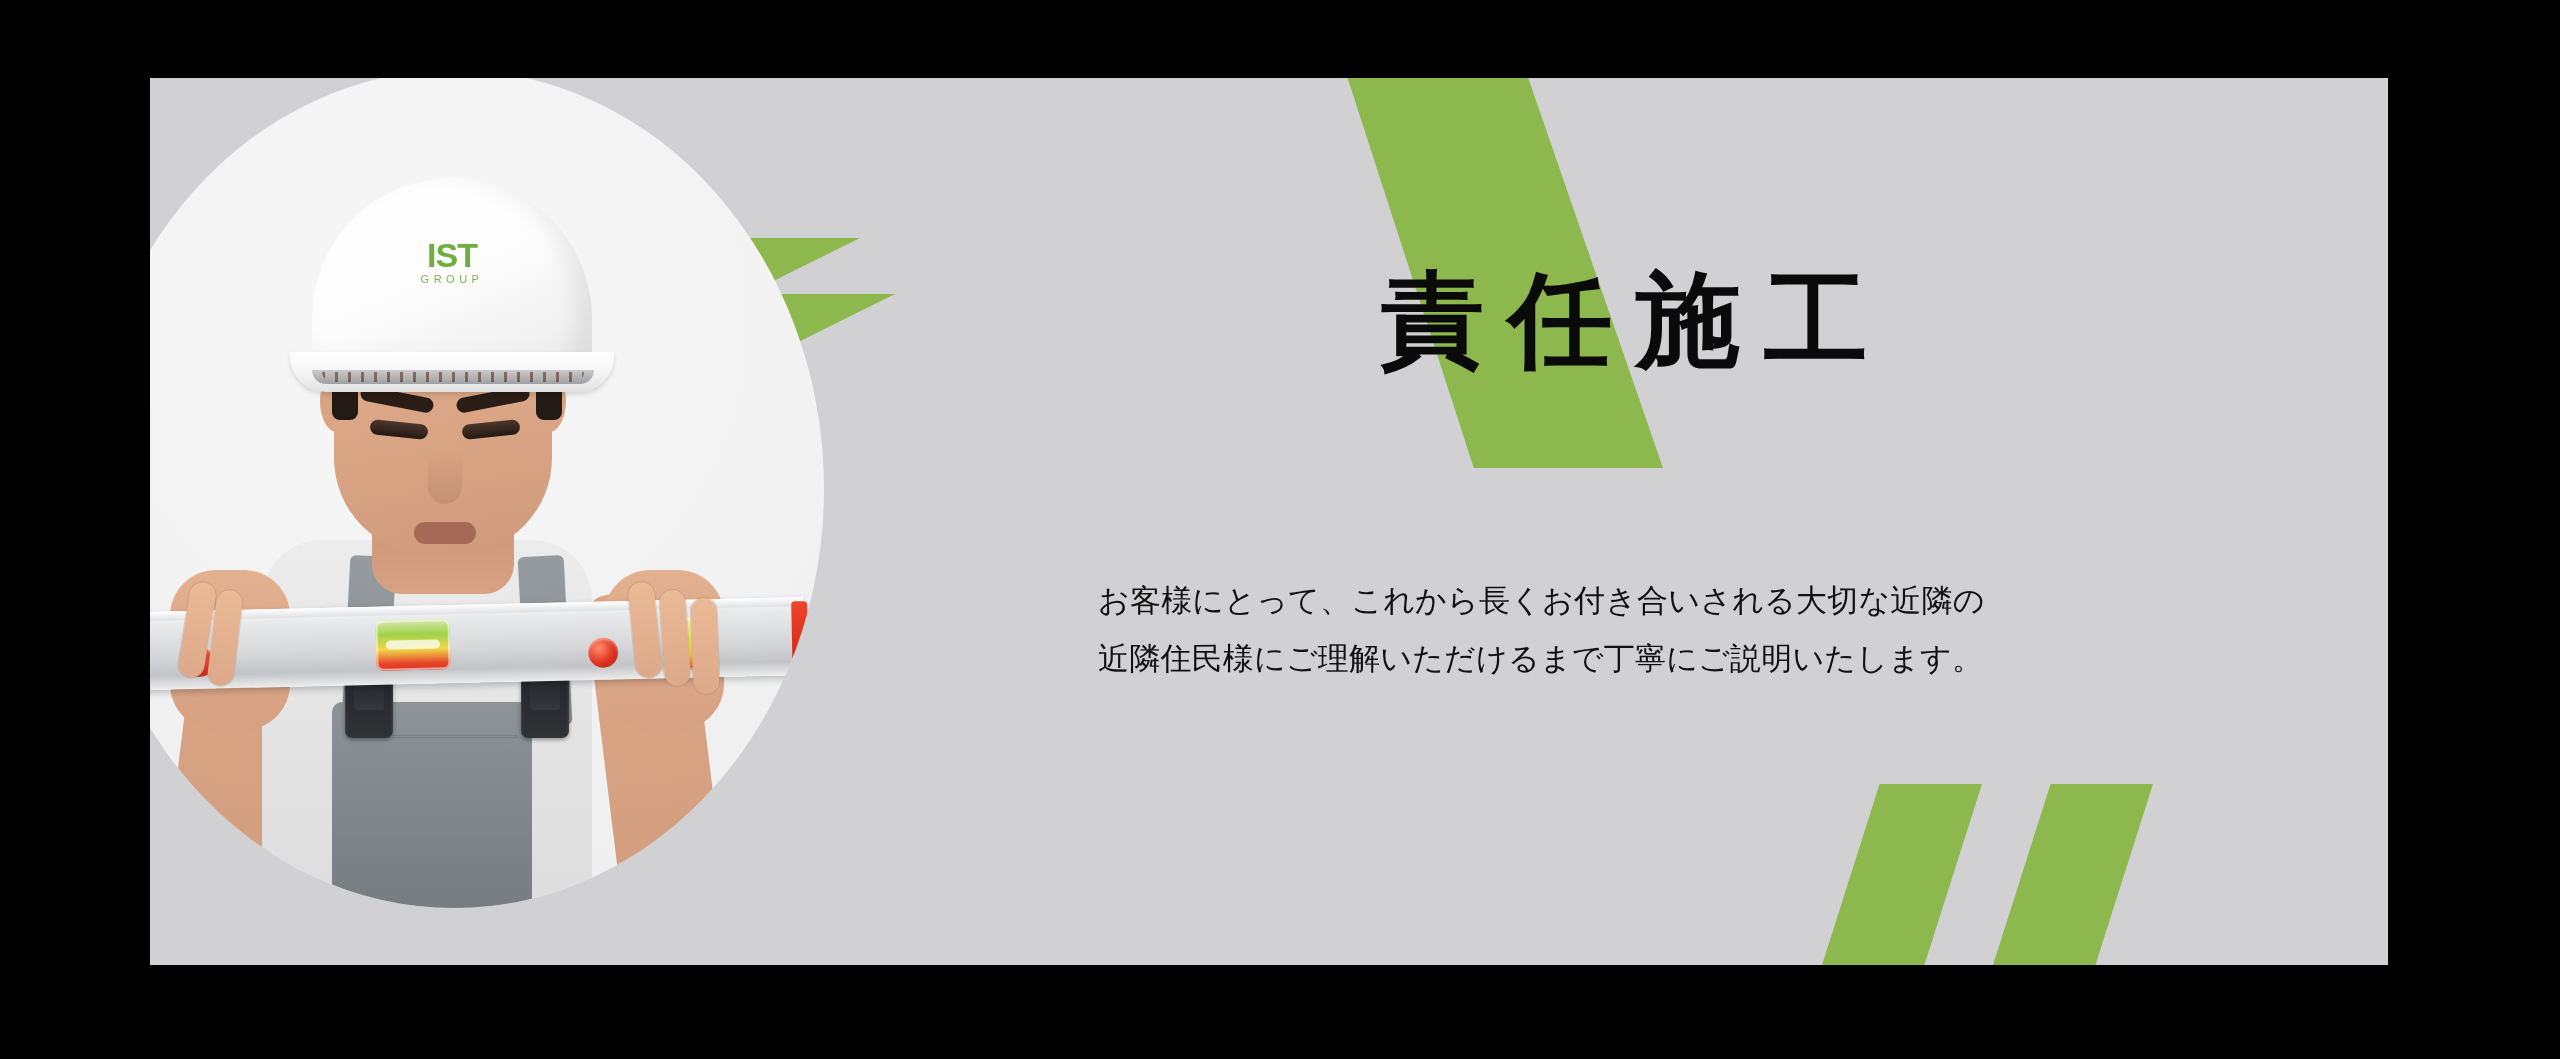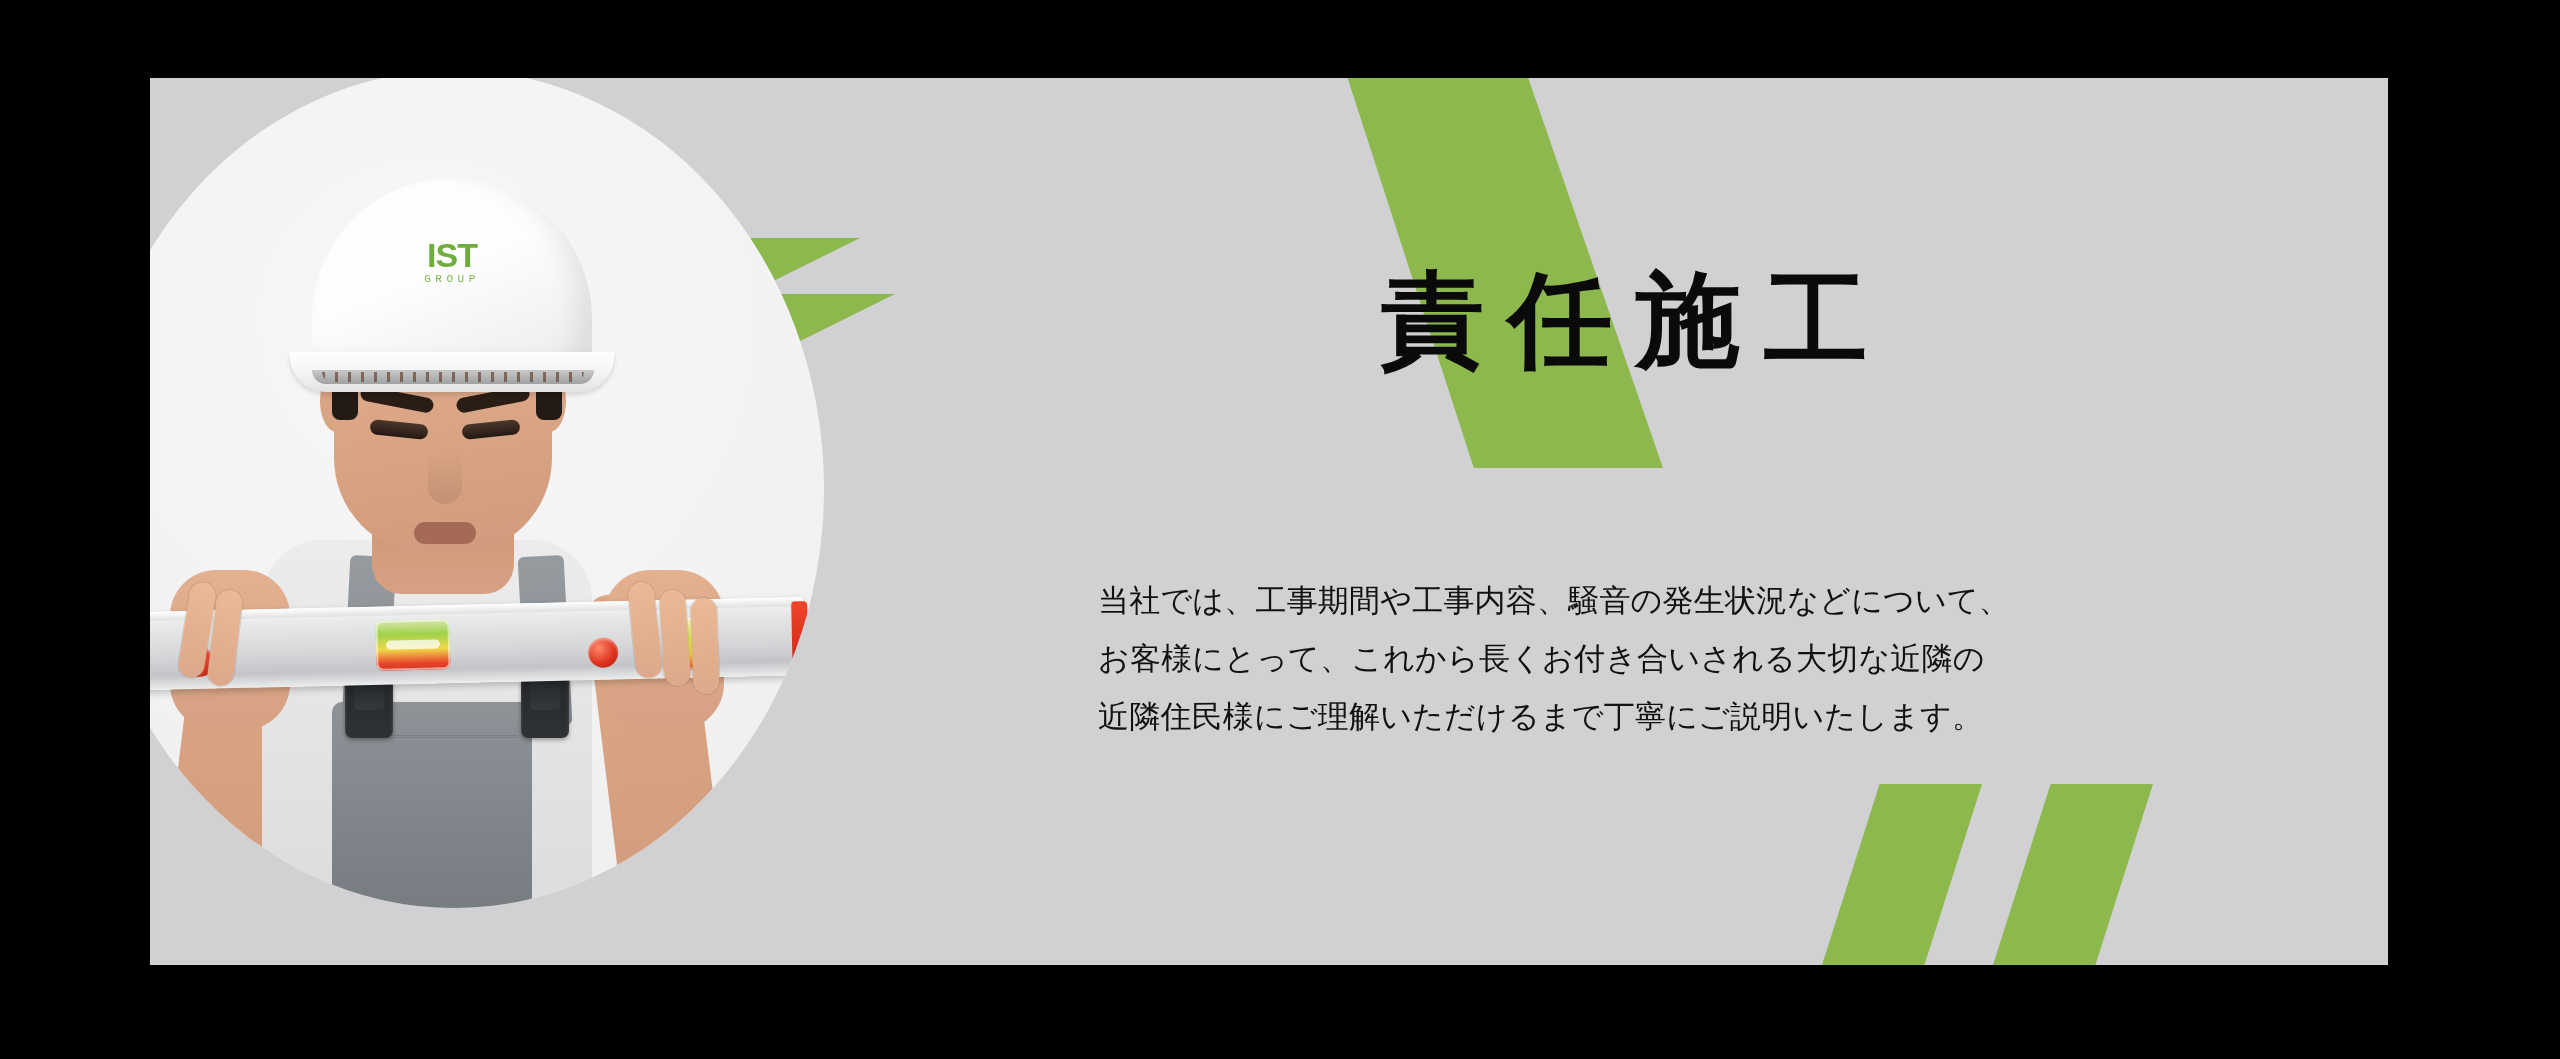--- a/index.html
+++ b/index.html
@@ -141,21 +141,21 @@
     background:linear-gradient(180deg,#c9c9c9,#9fa0a2);border-radius:0 0 14px 14px;}
   .helmet-vents{position:absolute;left:238px;top:302px;width:262px;height:10px;
     background:repeating-linear-gradient(90deg,#6c4b3c 0 3px,transparent 3px 13px);
     opacity:.75;border-radius:0 0 10px 10px;}
 
   
   .logo{position:absolute;left:292px;top:168px;width:152px;text-align:center;}
   .logo-mark{display:block;font-weight:bold;font-size:34px;line-height:34px;
     color:#6fae3e;letter-spacing:-1px;font-family:"Liberation Sans",sans-serif;}
   .logo-sub{display:block;font-size:11px;line-height:14px;color:#7cb84c;
-    letter-spacing:4.5px;font-family:Liberation Mono, monospace;}
+    letter-spacing:4.5px;font-family:Liberation Sans, sans-serif;}
 
   
   .level{
     position:absolute;left:-60px;top:536px;width:780px;height:78px;
     transform:rotate(-1.3deg);
     background:linear-gradient(180deg,#fbfbfb 0%,#e9eaeb 16%,#d4d6d8 58%,#c2c4c7 82%,#eceded 100%);
     box-shadow:0 3px 7px rgba(0,0,0,.22);
   }
   .level-top{position:absolute;left:0;top:0;width:100%;height:9px;
     background:linear-gradient(180deg,#ffffff,#dfe0e2);}
@@ -262,19 +262,18 @@
         <div class="finger" style="left:548px;top:512px;transform:rotate(-6deg);"></div>
         <div class="finger" style="left:578px;top:520px;transform:rotate(-4deg);"></div>
         <div class="finger" style="left:608px;top:528px;transform:rotate(-2deg);"></div>
 
       </div>
     </div>
 
     <h1 id="heading">責任施工</h1>
 
     <div id="body-copy">
-      <p>当社では、工事期間や工事内容、騒音の発生状況などについて、</p>
       <p>お客様にとって、これから長くお付き合いされる大切な近隣の</p>
       <p>近隣住民様にご理解いただけるまで丁寧にご説明いたします。</p>
     </div>
 
   </div>
 </div>
 
 </body></html>

